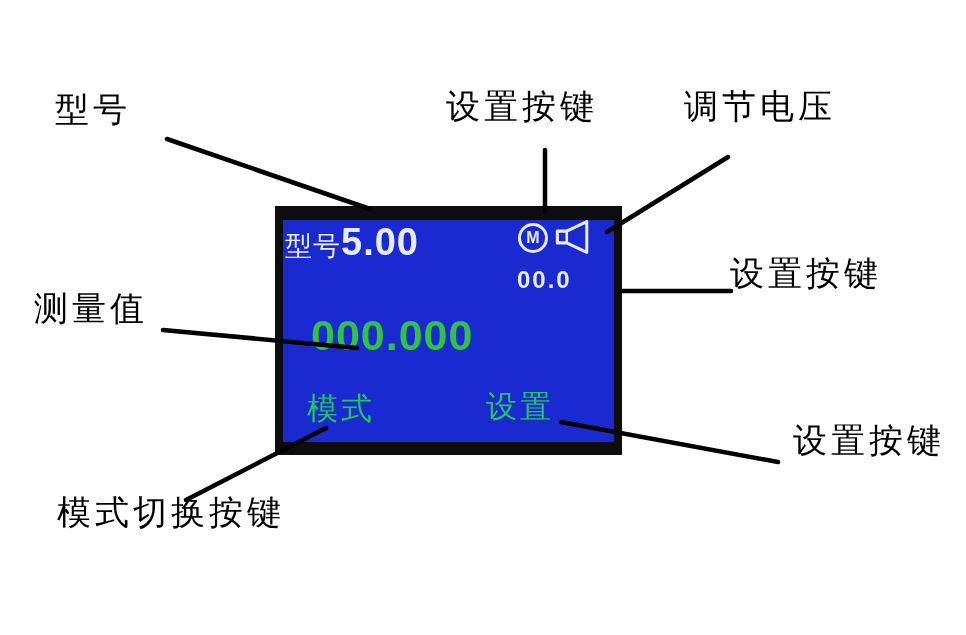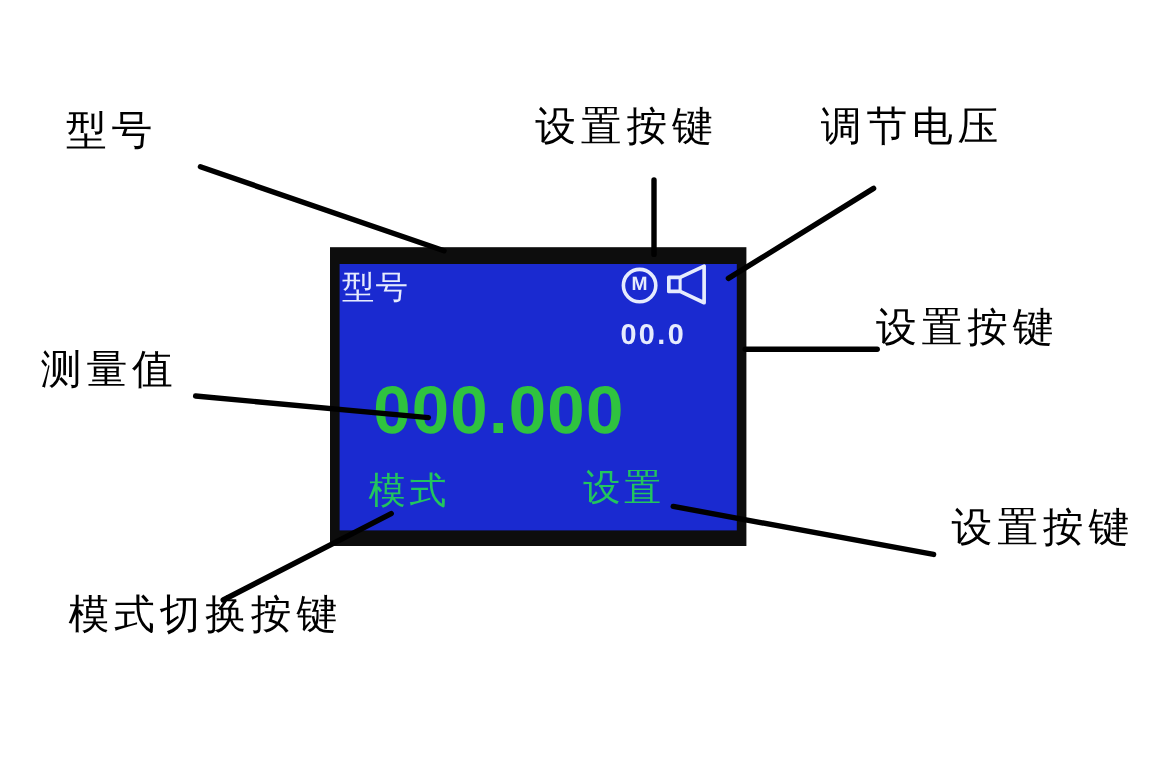--- a/index.html
+++ b/index.html
@@ -69,21 +69,21 @@
   }
   .voltage-value {
     position: absolute;
     left: 234px; top: 46px;
     font-size: 24px; font-weight: 600;
     letter-spacing: 2px;
   }
   .measurement-value {
     position: absolute;
     left: 28px; top: 93px;
-    font-size: 56px; font-weight: 700;
+    font-size: 43px; font-weight: 700;
     color: #2fc33f;
     letter-spacing: 1px;
     line-height: 1.05;
   }
   .softkey {
     position: absolute;
     font-size: 31px; font-weight: 500;
     letter-spacing: 3px;
     color: #22c55e;
     cursor: pointer;
@@ -109,20 +109,21 @@
 <div class="callout" id="label-voltage">设置按键</div>
 <div class="callout" id="label-measurement">测量值</div>
 <div class="callout" id="label-mode-button">模式切换按键</div>
 <div class="callout" id="label-set-button">设置按键</div>
 
 <div class="screen">
   <div class="lcd">
 
     <div class="model-row">
       <span class="model-label">型号</span>
+        <span class="model-value">5.00</span>
     </div>
 
     <div class="mode-icon">
       <span>M</span>
     </div>
 
     <span class="alarm-icon">
       <svg width="40" height="38" viewBox="0 0 34 32">
         <polygon points="2,11 10,11 27,3 27,29 10,21 2,21" fill="none" stroke="#e6ebfd" stroke-width="2.6" stroke-linejoin="round"></polygon>
         <line x1="10" y1="11" x2="10" y2="21" stroke="#e6ebfd" stroke-width="2.2"></line>

